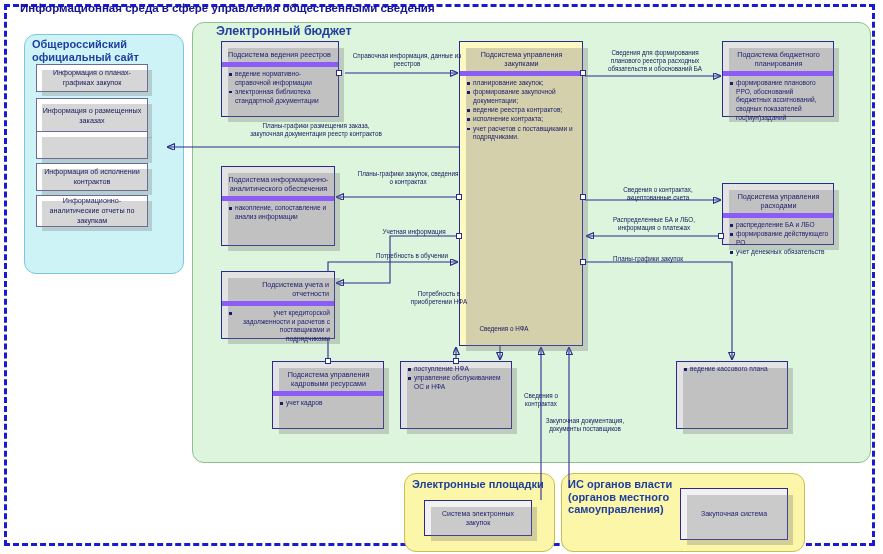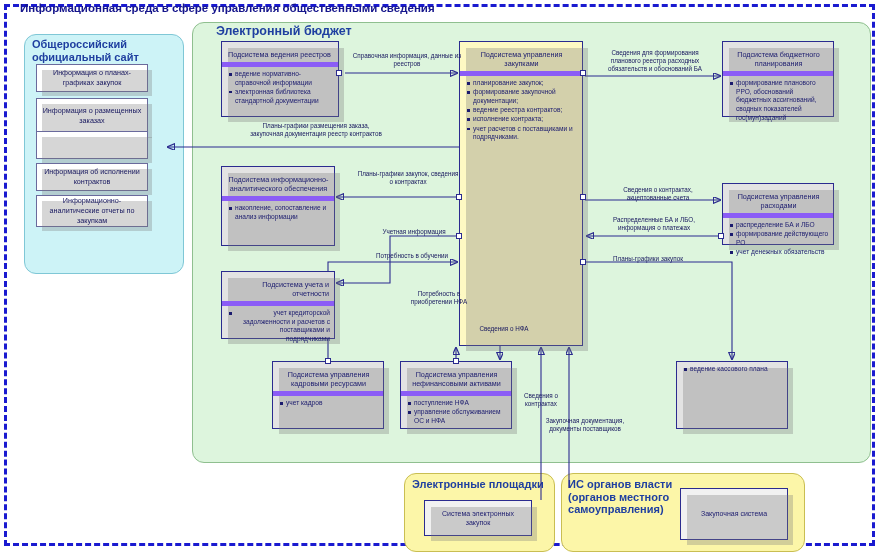--- a/index.html
+++ b/index.html
@@ -279,21 +279,20 @@
   <div class="node centered" style="left:272px; top:361px; width:112px; height:68px;">
     <span class="shadow"></span>
     <div class="hdr" style="text-align:center;">Подсистема управления кадровыми ресурсами</div>
     <ul>
       <li>учет кадров</li>
     </ul>
   </div>
 
   <div class="node centered" style="left:400px; top:361px; width:112px; height:68px;">
     <span class="shadow"></span>
-    <div class="hdr" style="text-align:center;">Подсистема управления нефинансовыми активами</div>
     <ul>
       <li>поступление НФА</li>
       <li>управление обслуживанием ОС и НФА</li>
     </ul>
   </div>
 
   <div class="node centered" style="left:676px; top:361px; width:112px; height:68px;">
     <span class="shadow"></span>
     <ul>
       <li>ведение кассового плана</li>

